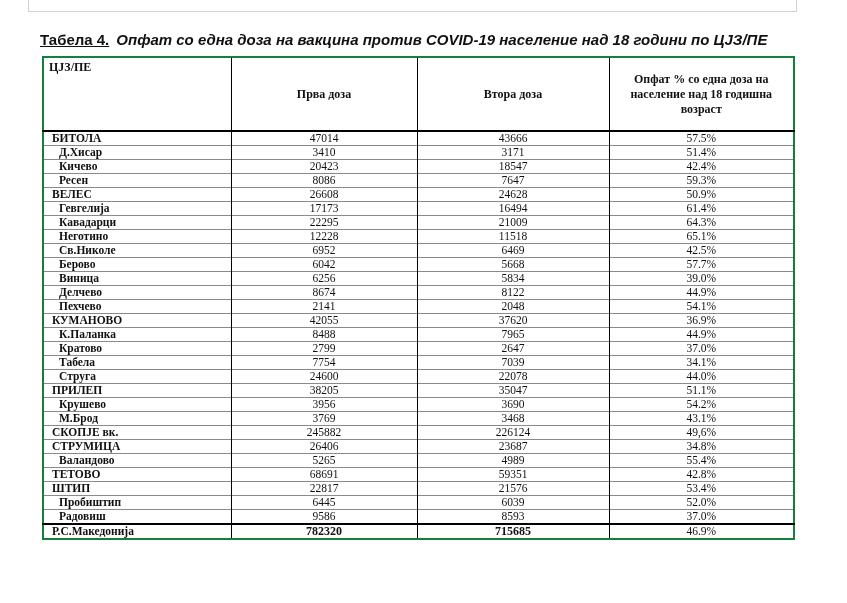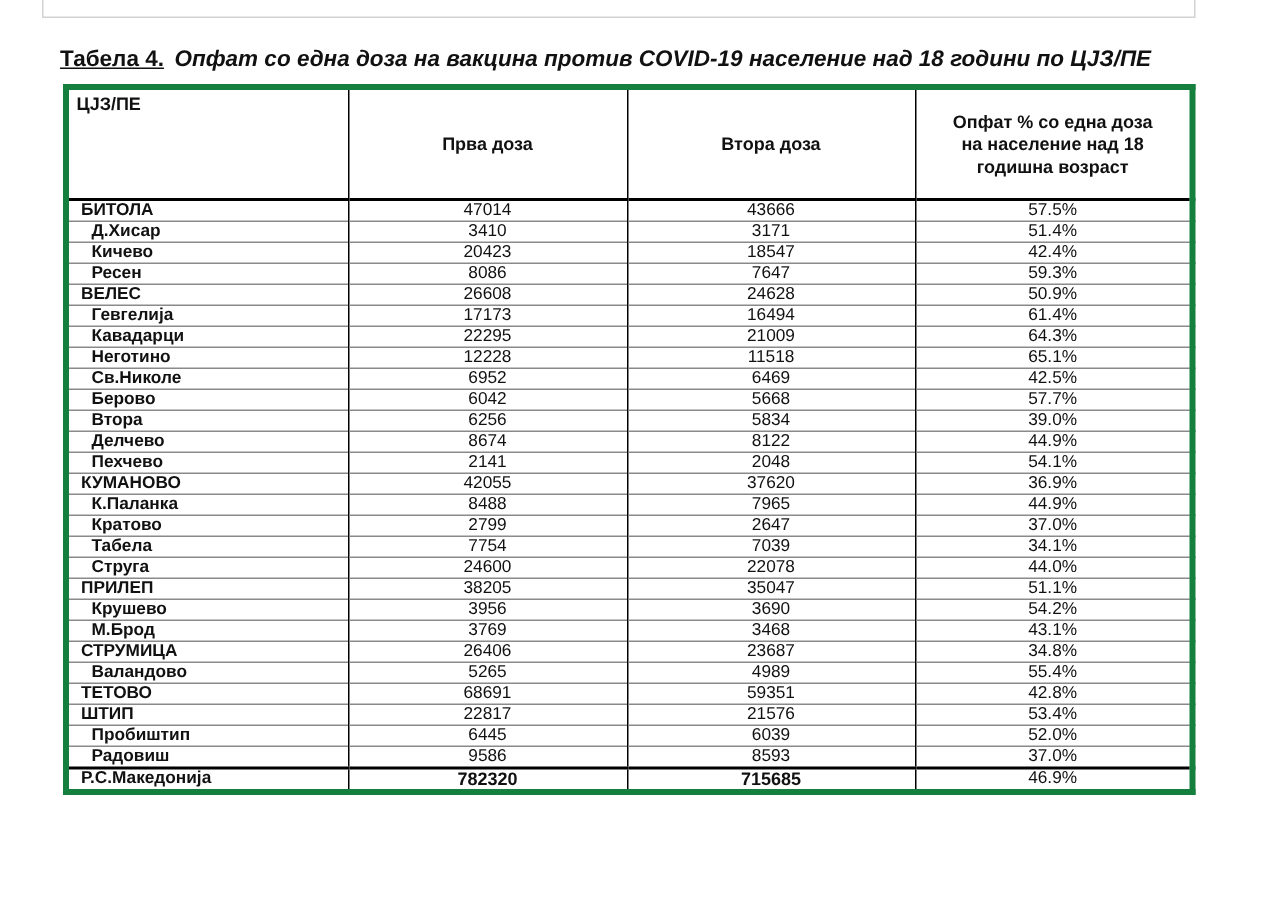--- a/index.html
+++ b/index.html
@@ -47,21 +47,22 @@
 
   .table-wrap {
     position: absolute;
     left: 42px;
     top: 56px;
   }
   table {
     border-collapse: collapse;
     table-layout: fixed;
     width: 751px;
-    border: 4px solid #15803d;
+    border: 2px solid #15803d;
+    font-family: Liberation Serif, serif;
   }
   col.c1 { width: 188px; }
   col.c2 { width: 186px; }
   col.c3 { width: 192px; }
   col.c4 { width: 185px; }
 
   th {
     border: 1px solid #000000;
     border-bottom: 2px solid #000000;
     font-size: 12px;
@@ -202,21 +203,21 @@
 
 
         <tr class="row-sub">
           <td class="label">Берово</td>
           <td class="num dose">6042</td>
           <td class="num dose">5668</td>
           <td class="num pct">57.7%</td>
         </tr>
 
         <tr class="row-sub">
-          <td class="label">Втора</td>
+          <td class="label">Виница</td>
           <td class="num dose">6256</td>
           <td class="num dose">5834</td>
           <td class="num pct">39.0%</td>
         </tr>
 
         <tr class="row-sub">
           <td class="label">Делчево</td>
           <td class="num dose">8674</td>
           <td class="num dose">8122</td>
           <td class="num pct">44.9%</td>
@@ -279,20 +280,26 @@
           <td class="num pct">54.2%</td>
         </tr>
 
         <tr class="row-sub">
           <td class="label">М.Брод</td>
           <td class="num dose">3769</td>
           <td class="num dose">3468</td>
           <td class="num pct">43.1%</td>
         </tr>
 
+        <tr class="row-main">
+          <td class="label">СКОПЈЕ вк.</td>
+          <td class="num dose">245882</td>
+          <td class="num dose">226124</td>
+          <td class="num pct">49,6%</td>
+        </tr>
 
         <tr class="row-main">
           <td class="label">СТРУМИЦА</td>
           <td class="num dose">26406</td>
           <td class="num dose">23687</td>
           <td class="num pct">34.8%</td>
         </tr>
 
         <tr class="row-sub">
           <td class="label">Валандово</td>

